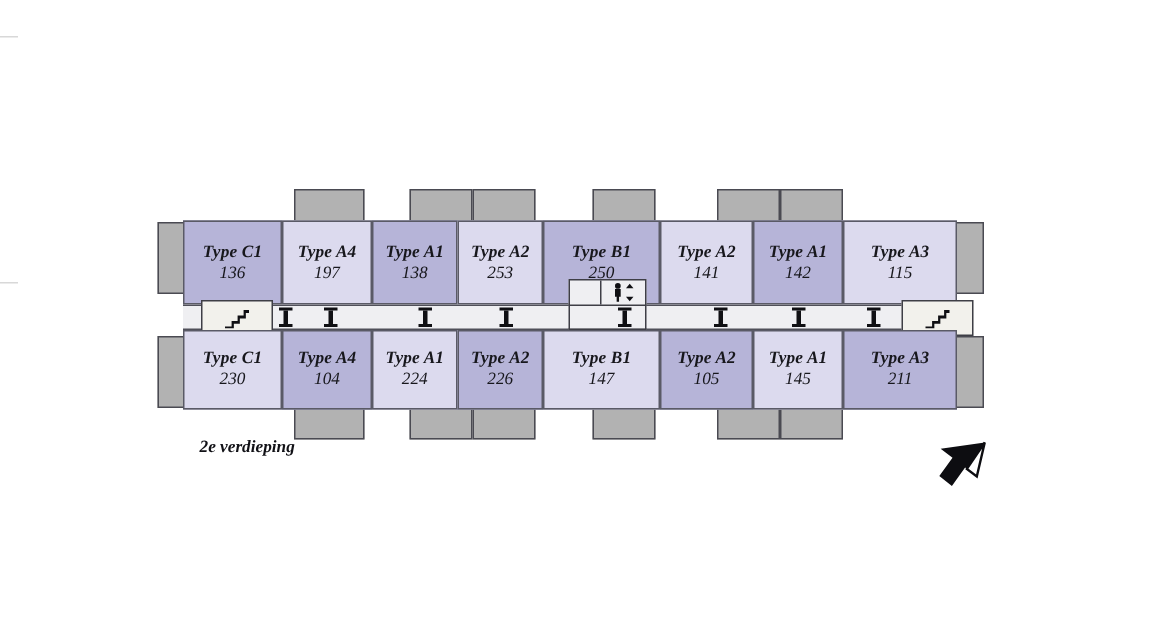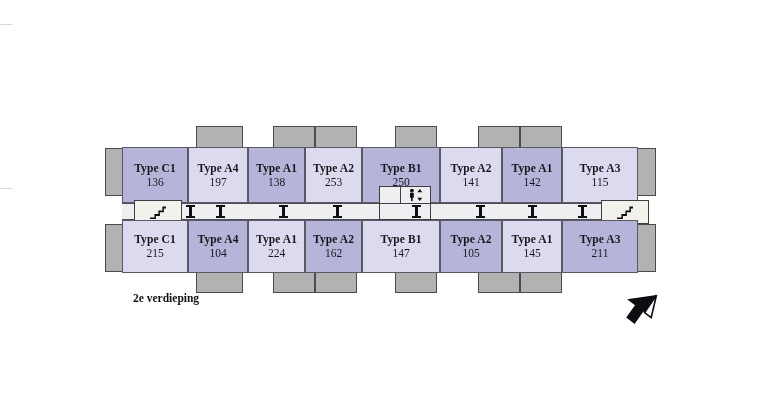--- a/index.html
+++ b/index.html
@@ -21,20 +21,21 @@
     background: #d8d8d8;
     height: 1px;
   }
 
   #plan-root {
     position: absolute;
     left: 0;
     top: 0;
     width: 768px;
     height: 319px;
+    font-style: italic;
   }
 
   
   .balcony {
     position: absolute;
     background: #b2b2b2;
     border: 1.4px solid #4a4a52;
     box-sizing: border-box;
   }
 
@@ -307,33 +308,33 @@
         <path d="M12.3 0.6 l2.5 3.1 h-5 Z" fill="#101014"></path>
         <path d="M12.3 12.4 l-2.5 -3.1 h5 Z" fill="#101014"></path>
       </svg>
     </div>
   </div>
 
   <div class="core-spine" style="left:379px; top:203px; width:52px; height:17px;"></div>
 
   <div class="unit shade-light" style="left:122px; top:220px; width:66px; height:53px;">
     <div class="u-type">Type C1</div>
-    <div class="u-num">215</div>
+    <div class="u-num">230</div>
   </div>
   <div class="unit shade-dark" style="left:188px; top:220px; width:60px; height:53px;">
     <div class="u-type">Type A4</div>
     <div class="u-num">104</div>
   </div>
   <div class="unit shade-light" style="left:248px; top:220px; width:57px; height:53px;">
     <div class="u-type">Type A1</div>
     <div class="u-num">224</div>
   </div>
   <div class="unit shade-dark" style="left:305px; top:220px; width:57px; height:53px;">
     <div class="u-type">Type A2</div>
-    <div class="u-num">162</div>
+    <div class="u-num">226</div>
   </div>
   <div class="unit shade-light" style="left:362px; top:220px; width:78px; height:53px;">
     <div class="u-type">Type B1</div>
     <div class="u-num">147</div>
   </div>
   <div class="unit shade-dark" style="left:440px; top:220px; width:62px; height:53px;">
     <div class="u-type">Type A2</div>
     <div class="u-num">105</div>
   </div>
   <div class="unit shade-light" style="left:502px; top:220px; width:60px; height:53px;">

